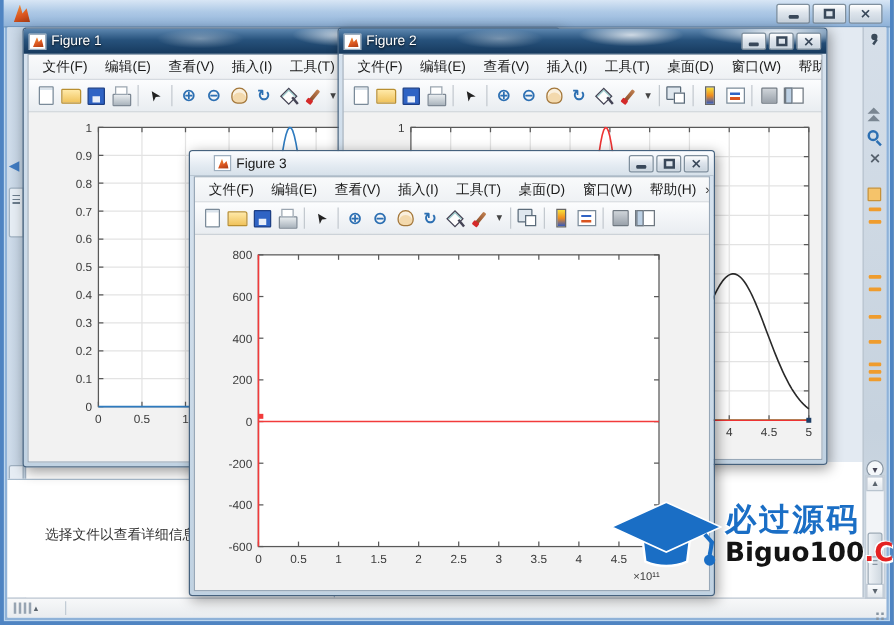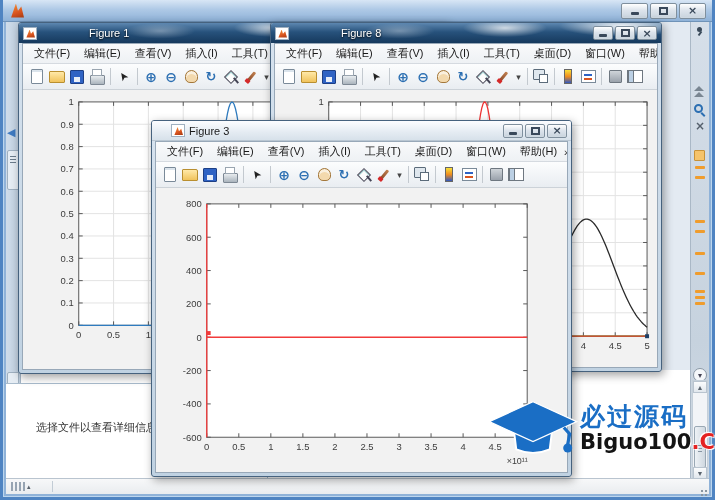--- a/index.html
+++ b/index.html
@@ -103,21 +103,21 @@
                 box-shadow:2px 3px 10px rgba(0,0,0,.38); }
   .fig-titlebar { height:20px; display:flex; align-items:center; padding:0 4px; gap:4px;
                   border-radius:2px 2px 0 0; position:relative; overflow:hidden; }
   .fig-titlebar.dark { background:linear-gradient(180deg,#5d87b0 0%,#27527c 45%,#16395d 100%); }
   .fig-titlebar.dark::before { content:""; position:absolute; inset:0; pointer-events:none;
      background:radial-gradient(ellipse 60px 13px at 60% 25%,rgba(255,255,255,.75),transparent 70%),
                 radial-gradient(ellipse 90px 15px at 90% 15%,rgba(255,255,255,.9),transparent 70%),
                 radial-gradient(ellipse 50px 11px at 33% 40%,rgba(255,255,255,.35),transparent 70%); }
   .fig-titlebar.light { background:linear-gradient(#fcfdff,#e4ebf2 60%,#d7e1ea); border-bottom:1px solid #b9c6d2;padding-left:19px; }
   .fig-title { font-size:11px; flex:1; position:relative; z-index:2; }
-  .fig-titlebar.dark .fig-title { color:#fff; text-shadow:0 1px 2px #000;margin-left:48px; }
+  .fig-titlebar.dark .fig-title { color:#fff; text-shadow:0 1px 2px #000; }
   .fig-titlebar.light .fig-title { color:#1a1a1a; }
   .fig-titlebar .win-controls { position:relative; z-index:2; }
   .fig-titlebar .win-btn { width:20px; height:14px; }
   .fig-icon { width:14px; height:13px; background:#fff; border:1px solid #9fb0c0; position:relative;
               flex:0 0 auto; z-index:2; }
   .fig-icon::before { content:""; position:absolute; left:1px; right:1px; top:2px; bottom:1px;
      background:linear-gradient(160deg,#f59a3e,#d9541f 60%,#a33a12);
      clip-path:polygon(14% 100%, 46% 0%, 60% 52%, 82% 22%, 100% 100%); }
 
   .fig-inner { margin:0 3px 3px; border:1px solid #98a8b8; display:flex; flex-direction:column;
@@ -417,21 +417,21 @@
             <text x="51" y="15.5" text-anchor="end" font-size="9.5" fill="#3c3c3c">1</text>
             <path d="M56.00,237.00 L57.35,237.00 L58.69,237.00 L60.04,237.00 L61.38,237.00 L62.73,237.00 L64.08,237.00 L65.42,237.00 L66.77,237.00 L68.12,237.00 L69.46,237.00 L70.81,237.00 L72.15,237.00 L73.50,237.00 L74.85,237.00 L76.19,237.00 L77.54,237.00 L78.88,237.00 L80.23,237.00 L81.58,237.00 L82.92,237.00 L84.27,237.00 L85.62,237.00 L86.96,237.00 L88.31,237.00 L89.65,237.00 L91.00,237.00 L92.35,237.00 L93.69,237.00 L95.04,237.00 L96.38,237.00 L97.73,237.00 L99.08,237.00 L100.42,237.00 L101.77,237.00 L103.12,237.00 L104.46,237.00 L105.81,237.00 L107.15,237.00 L108.50,237.00 L109.85,237.00 L111.19,237.00 L112.54,237.00 L113.88,237.00 L115.23,237.00 L116.58,237.00 L117.92,237.00 L119.27,237.00 L120.62,237.00 L121.96,237.00 L123.31,237.00 L124.65,237.00 L126.00,237.00 L127.35,237.00 L128.69,237.00 L130.04,237.00 L131.38,237.00 L132.73,237.00 L134.08,237.00 L135.42,237.00 L136.77,237.00 L138.12,237.00 L139.46,237.00 L140.81,237.00 L142.15,237.00 L143.50,237.00 L144.85,237.00 L146.19,236.99 L147.54,236.99 L148.88,236.98 L150.23,236.98 L151.58,236.96 L152.92,236.94 L154.27,236.92 L155.62,236.88 L156.96,236.83 L158.31,236.75 L159.65,236.65 L161.00,236.51 L162.35,236.31 L163.69,236.05 L165.04,235.70 L166.38,235.24 L167.73,234.64 L169.08,233.86 L170.42,232.86 L171.77,231.59 L173.12,230.00 L174.46,228.03 L175.81,225.60 L177.15,222.65 L178.50,219.10 L179.85,214.88 L181.19,209.91 L182.54,204.14 L183.88,197.50 L185.23,189.96 L186.58,181.49 L187.92,172.11 L189.27,161.83 L190.62,150.73 L191.96,138.90 L193.31,126.47 L194.65,113.61 L196.00,100.53 L197.35,87.45 L198.69,74.62 L200.04,62.32 L201.38,50.81 L202.73,40.37 L204.08,31.26 L205.42,23.71 L206.77,17.91 L208.12,14.03 L209.46,12.17 L210.81,12.37 L212.15,14.65 L213.50,18.92 L214.85,25.08 L216.19,32.97 L217.54,42.36 L218.88,53.04 L220.23,64.73 L221.58,77.16 L222.92,90.05 L224.27,103.15 L225.62,116.21 L226.96,128.99 L228.31,141.31 L229.65,153.01 L231.00,163.95 L232.35,174.06 L233.69,183.26 L235.04,191.54 L236.38,198.90 L237.73,205.36 L239.08,210.97 L240.42,215.78 L241.77,219.86 L243.12,223.28 L244.46,226.12 L245.81,228.46 L247.15,230.35 L248.50,231.87 L249.85,233.08 L251.19,234.03 L252.54,234.77 L253.88,235.35 L255.23,235.78 L256.58,236.11 L257.92,236.36 L259.27,236.54 L260.62,236.67 L261.96,236.77 L263.31,236.84 L264.65,236.89 L266.00,236.92 L267.35,236.95 L268.69,236.97 L270.04,236.98 L271.38,236.98 L272.73,236.99 L274.08,236.99 L275.42,237.00 L276.77,237.00 L278.12,237.00 L279.46,237.00 L280.81,237.00 L282.15,237.00 L283.50,237.00 L284.85,237.00 L286.19,237.00 L287.54,237.00 L288.88,237.00 L290.23,237.00 L291.58,237.00 L292.92,237.00 L294.27,237.00 L295.62,237.00 L296.96,237.00 L298.31,237.00 L299.65,237.00 L301.00,237.00 L302.35,237.00 L303.69,237.00 L305.04,237.00 L306.38,237.00 L307.73,237.00 L309.08,237.00 L310.42,237.00 L311.77,237.00 L313.12,237.00 L314.46,237.00 L315.81,237.00 L317.15,237.00 L318.50,237.00 L319.85,237.00 L321.19,237.00 L322.54,237.00 L323.88,237.00 L325.23,237.00 L326.58,237.00 L327.92,237.00 L329.27,237.00 L330.62,237.00 L331.96,237.00 L333.31,237.00 L334.65,237.00 L336.00,237.00 L337.35,237.00 L338.69,237.00 L340.04,237.00 L341.38,237.00 L342.73,237.00 L344.08,237.00 L345.42,237.00 L346.77,237.00 L348.12,237.00 L349.46,237.00 L350.81,237.00 L352.15,237.00 L353.50,237.00 L354.85,237.00 L356.19,237.00 L357.54,237.00 L358.88,237.00 L360.23,237.00 L361.58,237.00 L362.92,237.00 L364.27,237.00 L365.62,237.00 L366.96,237.00 L368.31,237.00 L369.65,237.00 L371.00,237.00 L372.35,237.00 L373.69,237.00 L375.04,237.00 L376.38,237.00 L377.73,237.00 L379.08,237.00 L380.42,237.00 L381.77,237.00 L383.12,237.00 L384.46,237.00 L385.81,237.00 L387.15,237.00 L388.50,237.00 L389.85,237.00 L391.19,237.00 L392.54,237.00 L393.88,237.00 L395.23,237.00 L396.58,237.00 L397.92,237.00 L399.27,237.00 L400.62,237.00 L401.96,237.00 L403.31,237.00 L404.65,237.00 L406.00,237.00" fill="none" stroke="#2e7bbf" stroke-width="1.3"></path>
           </svg>
       </div>
     </div>
   </div>
 
   <div class="fig-window" id="fig2">
     <div class="fig-titlebar dark">
       <span class="fig-icon"></span>
-      <span class="fig-title">Figure 8</span>
+      <span class="fig-title">Figure 2</span>
       <span class="win-controls">
         <span class="win-btn">
             <i class="glyph-min"></i>
           </span>
         <span class="win-btn">
             <i class="glyph-max"></i>
           </span>
         <span class="win-btn">
             <span class="glyph-close">×</span>
           </span>

